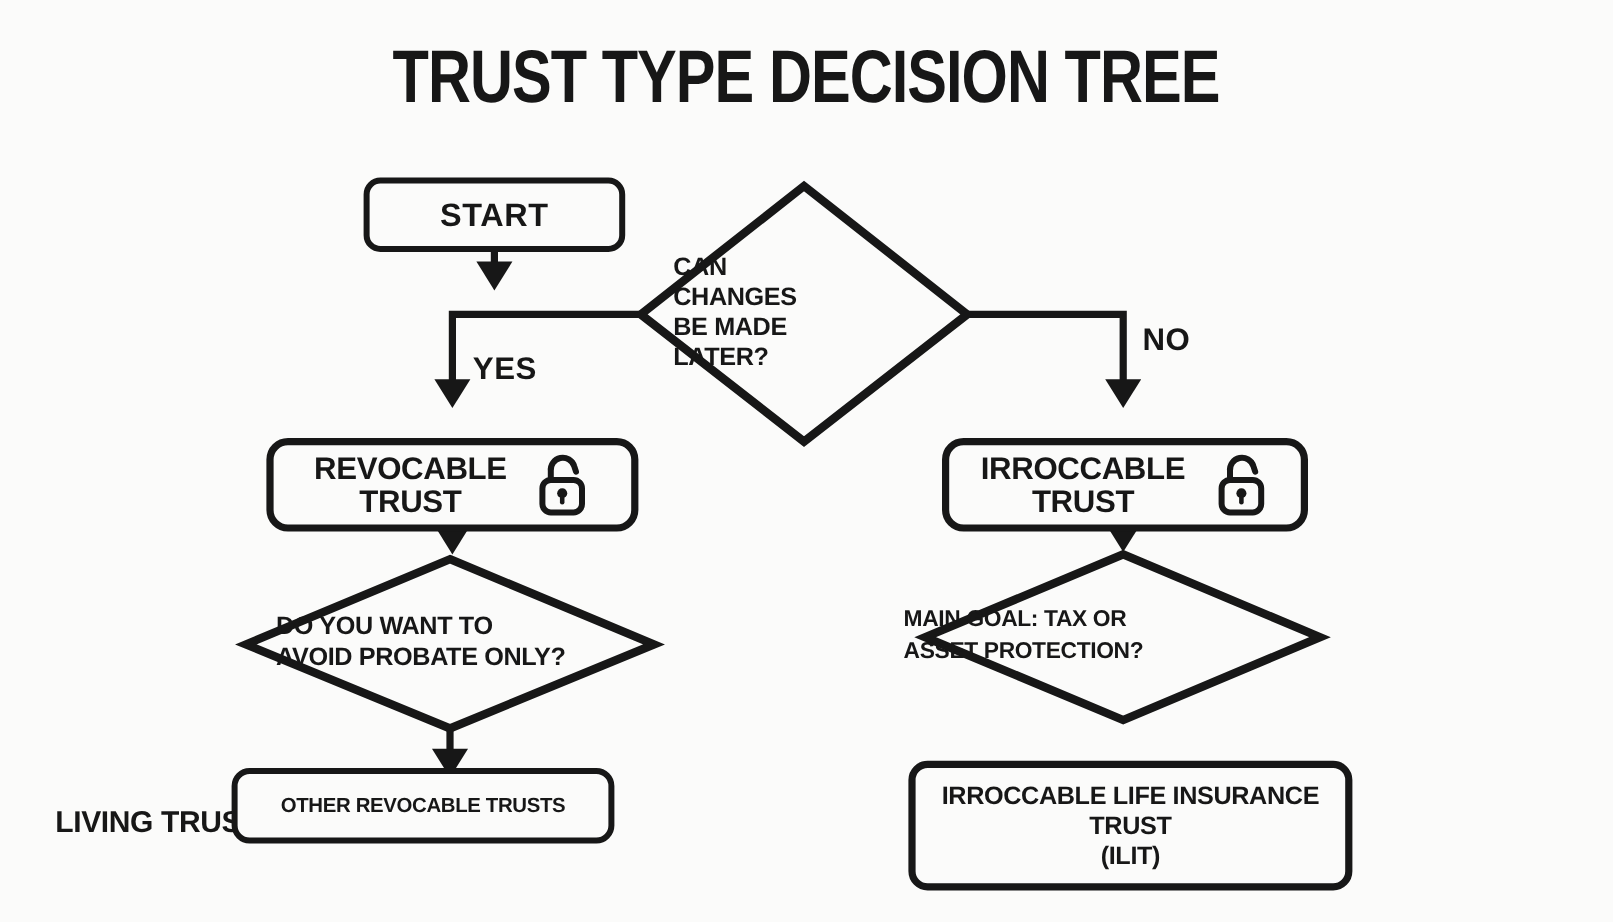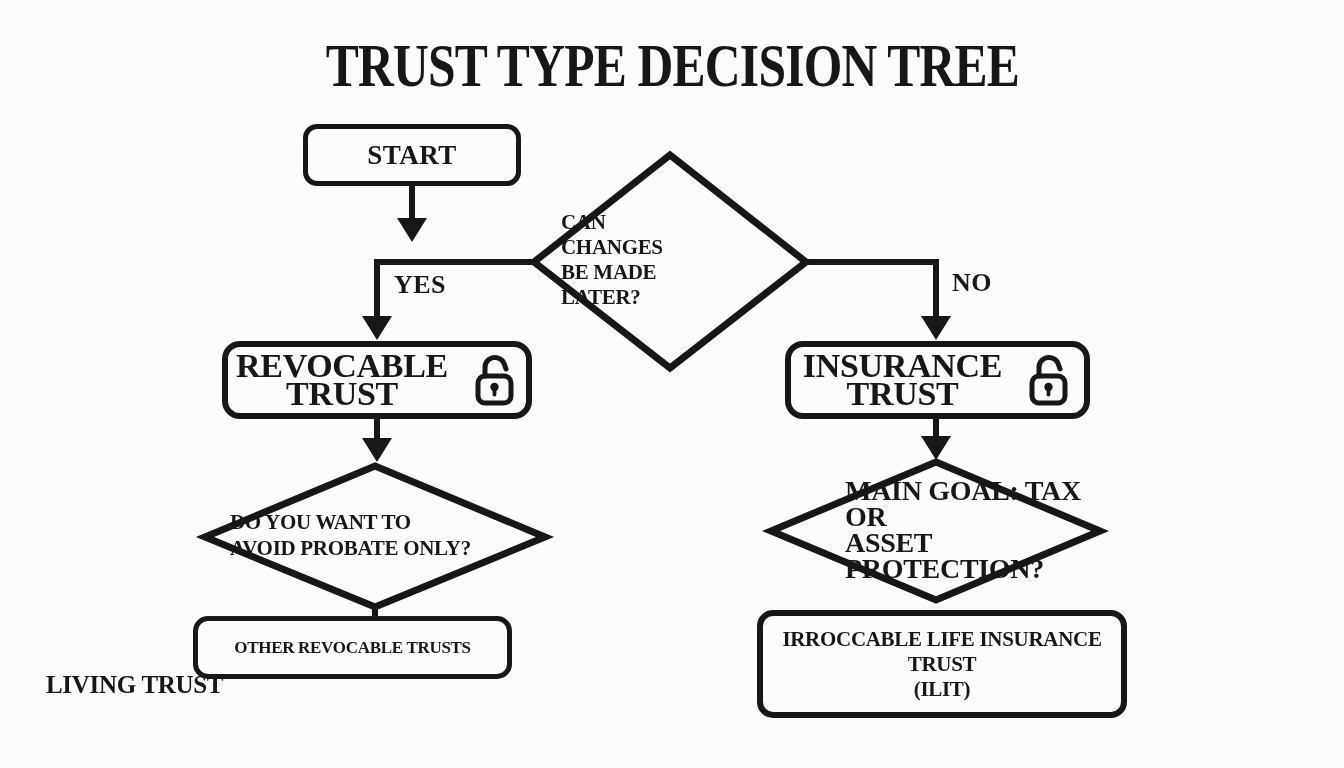--- a/index.html
+++ b/index.html
@@ -6,21 +6,21 @@
     margin: 0;
     padding: 0;
     background: #fbfbfa;
   }
   .canvas {
     position: relative;
     width: 1344px;
     height: 768px;
     background: #fbfbfa;
     color: #171717;
-    font-family: Liberation Serif, serif;
+    font-family: Liberation Sans, sans-serif;
     overflow: hidden;
   }
   .wires {
     position: absolute;
     left: 0;
     top: 0;
   }
   .title-wrap {
     position: absolute;
     top: 34px;
@@ -41,58 +41,59 @@
     position: absolute;
     box-sizing: border-box;
     border: 6px solid #171717;
     border-radius: 18px;
     background: #fbfbfa;
     display: flex;
     align-items: center;
     justify-content: center;
     font-weight: 700;
     color: #171717;
+    margin-top: 24px;
   }
   .start-box {
     left: 303px; top: 124px; width: 218px; height: 62px;
     border-width: 5px; border-radius: 14px;
     font-size: 27px; letter-spacing: 0.5px;
   }
   .trust-box {
     height: 78px;
     gap: 24px;
-    font-size: 34px;
+    font-size: 26px;
   }
   .revocable  { left: 222px; top: 341px; width: 310px; }
   .irrevocable{ left: 785px; top: 341px; width: 305px; }
   .trust-label {
     white-space: pre-line;
     text-align: center;
     line-height: 28px;
     letter-spacing: -0.3px;
   }
   .padlock { flex: 0 0 auto; }
   .dtext {
     position: absolute;
     transform: translate(-50%, -50%);
     text-align: left;
     white-space: pre-line;
     font-weight: 700;
     letter-spacing: -0.3px;
   }
   .d1 { left: 671px; top: 260px; width: 220px; font-size: 21px; line-height: 25px; }
   .d2 { left: 375px; top: 535px; width: 290px; font-size: 21px; line-height: 26px; }
-  .d3 { left: 980px; top: 530px; width: 270px; font-size: 28px; line-height: 26px; }
+  .d3 { left: 888px; top: 530px; width: 270px; font-size: 19px; line-height: 26px; }
   .branch {
     position: absolute;
     font-weight: 700;
     font-size: 26px;
     letter-spacing: 0.5px;
   }
-  .yes { left: 394px; top: 270px; }
+  .yes { left: 394px; top: 292px; }
   .no  { left: 952px; top: 268px; }
   .plain-label {
     position: absolute;
     font-weight: 700;
     font-size: 25px;
     letter-spacing: -0.3px;
   }
   .living { left: 46px; top: 671px; }
   .outcome-left {
     left: 193px; top: 616px; width: 319px; height: 63px;
@@ -160,21 +161,21 @@
 TRUST</span>
     <svg class="padlock" viewBox="0 0 46 54" width="46" height="54" aria-hidden="true">
       <rect x="6" y="23" width="33" height="27" rx="7" fill="none" stroke="#171717" stroke-width="5"></rect>
       <path d="M13 23 L13 15.5 A10 10 0 0 1 32.5 11.5 L34 16" fill="none" stroke="#171717" stroke-width="5" stroke-linecap="round"></path>
       <circle cx="22.5" cy="34" r="4.2" fill="#171717"></circle>
       <rect x="20.6" y="36" width="3.8" height="7.5" rx="1.9" fill="#171717"></rect>
     </svg>
   </div>
 
   <div class="box trust-box irrevocable">
-    <span class="trust-label">INSURANCE
+    <span class="trust-label">IRROCCABLE
 TRUST</span>
     <svg class="padlock" viewBox="0 0 46 54" width="46" height="54" aria-hidden="true">
       <rect x="6" y="23" width="33" height="27" rx="7" fill="none" stroke="#171717" stroke-width="5"></rect>
       <path d="M13 23 L13 15.5 A10 10 0 0 1 32.5 11.5 L34 16" fill="none" stroke="#171717" stroke-width="5" stroke-linecap="round"></path>
       <circle cx="22.5" cy="34" r="4.2" fill="#171717"></circle>
       <rect x="20.6" y="36" width="3.8" height="7.5" rx="1.9" fill="#171717"></rect>
     </svg>
   </div>
 
   <div class="dtext d2">DO YOU WANT TO

